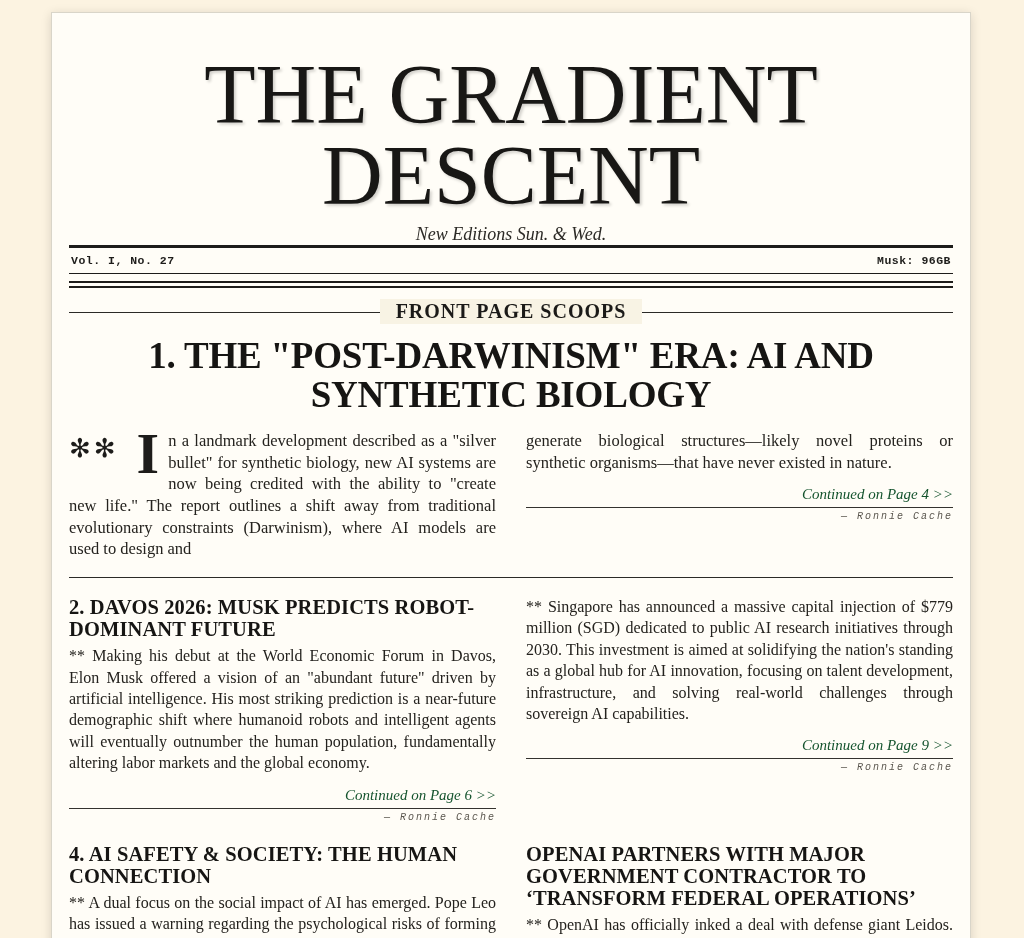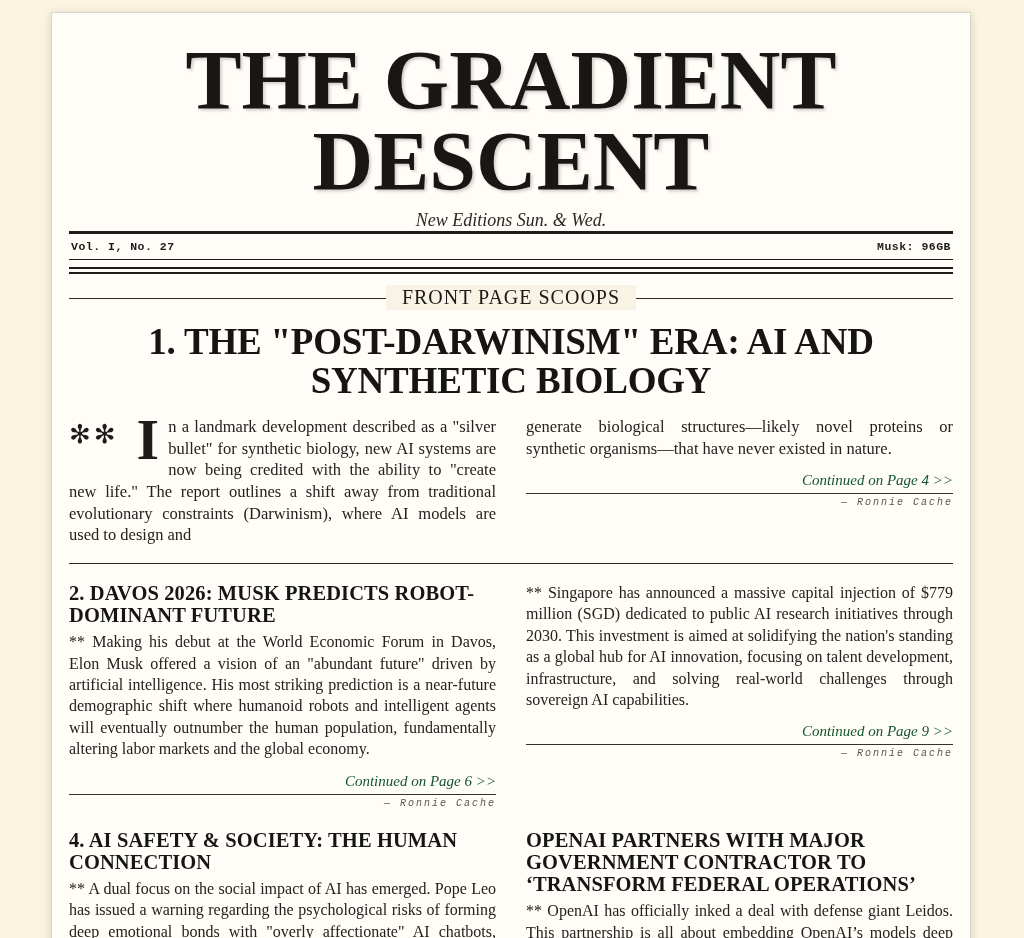--- a/index.html
+++ b/index.html
@@ -16,27 +16,27 @@
     min-height: 960px;
     background: #fffdf7;
     border: 1px solid #d9d5c9;
     box-shadow: 0 2px 10px rgba(0,0,0,0.14);
     padding: 18px 17px 40px 17px;
   }
   
   .masthead { text-align: center; }
   .masthead-title {
     font-family: "Liberation Serif", serif;
-    font-weight: 700;
+    font-weight: 400;
     font-size: 84px;
     line-height: 0.96;
     letter-spacing: 0px;
     color: #181715;
     max-width: 700px;
-    margin: 10px auto 8px auto;
+    margin: 24px auto 8px auto;
     text-shadow: 2px 2px 3px rgba(0,0,0,0.18);
   }
   .masthead-subtitle {
     font-style: italic;
     font-size: 18px;
     color: #2c2a26;
   }
   
   .dateline {
     display: flex;
@@ -69,21 +69,21 @@
     content: "";
     position: absolute;
     left: 0; right: 0; top: 50%;
     border-top: 1.5px solid #2b2a27;
   }
   .section-label {
     position: relative;
     display: inline-block;
     background: #f8f3e4;
     padding: 1px 16px;
-    font-weight: 400;
+    font-weight: 700;
     font-size: 20px;
     letter-spacing: 1px;
     color: #1b1a18;
   }
   
   .lead-headline {
     text-align: center;
     font-weight: 800;
     font-size: 37px;
     line-height: 1.04;

